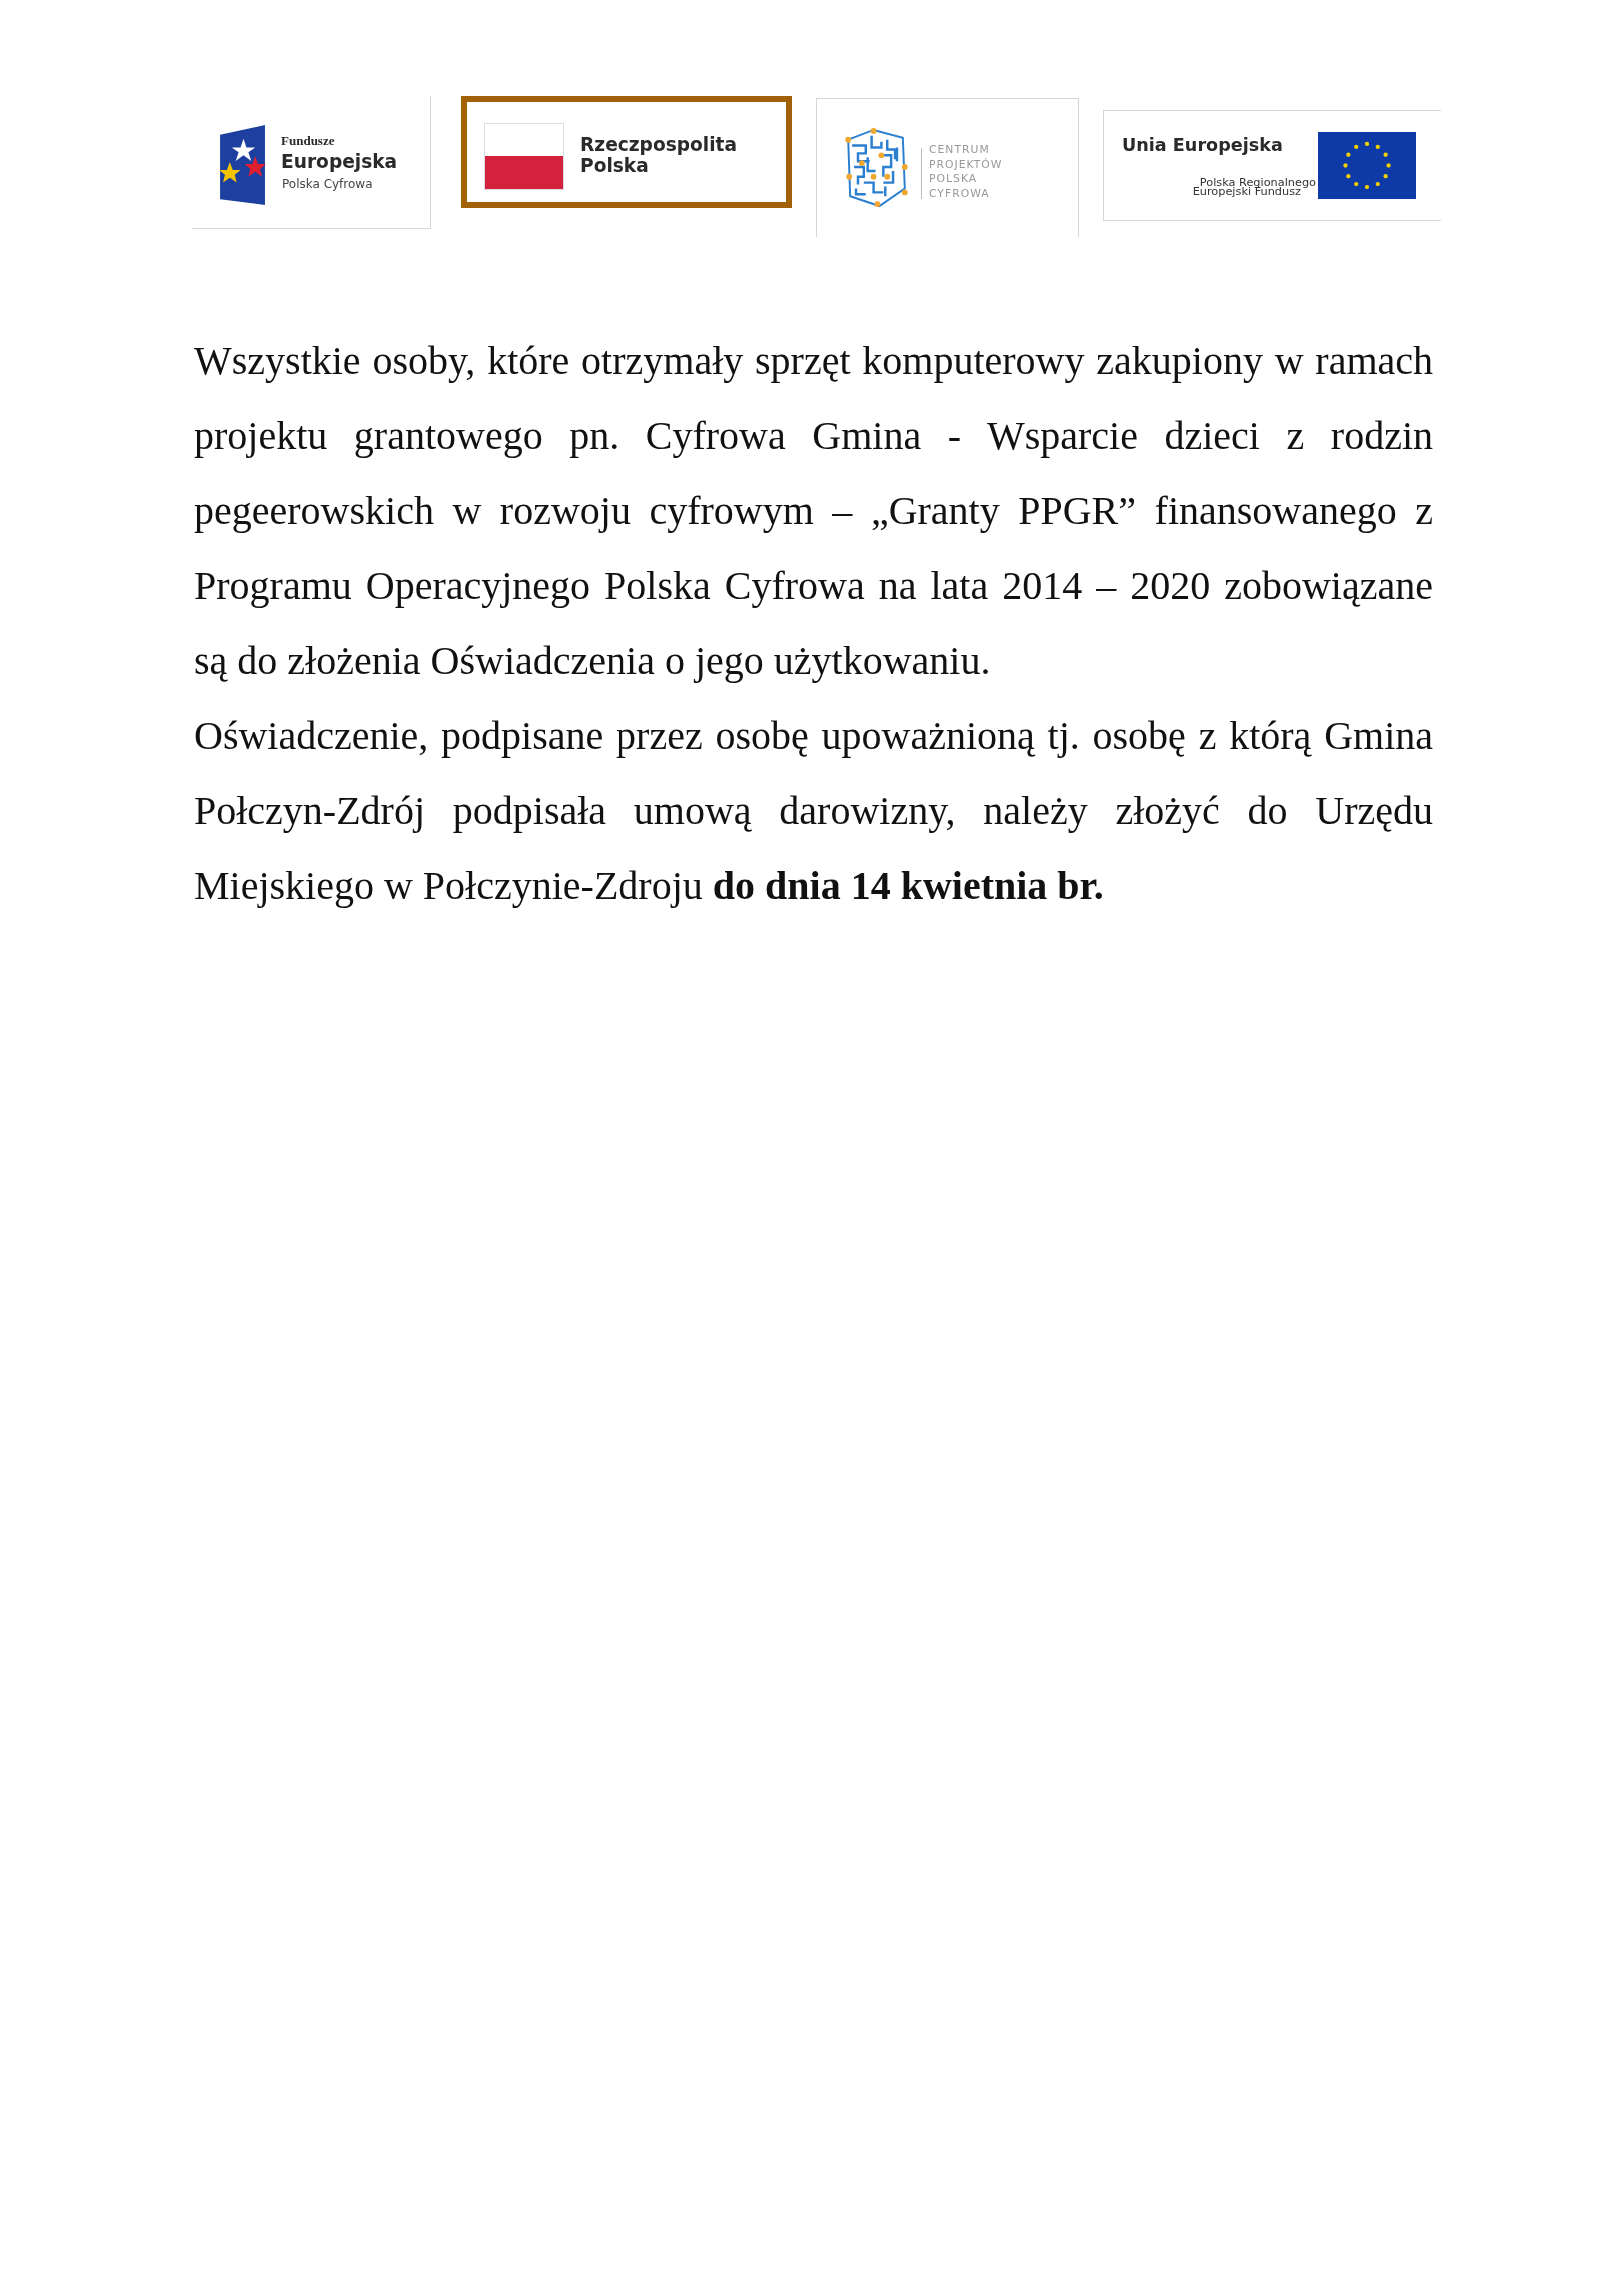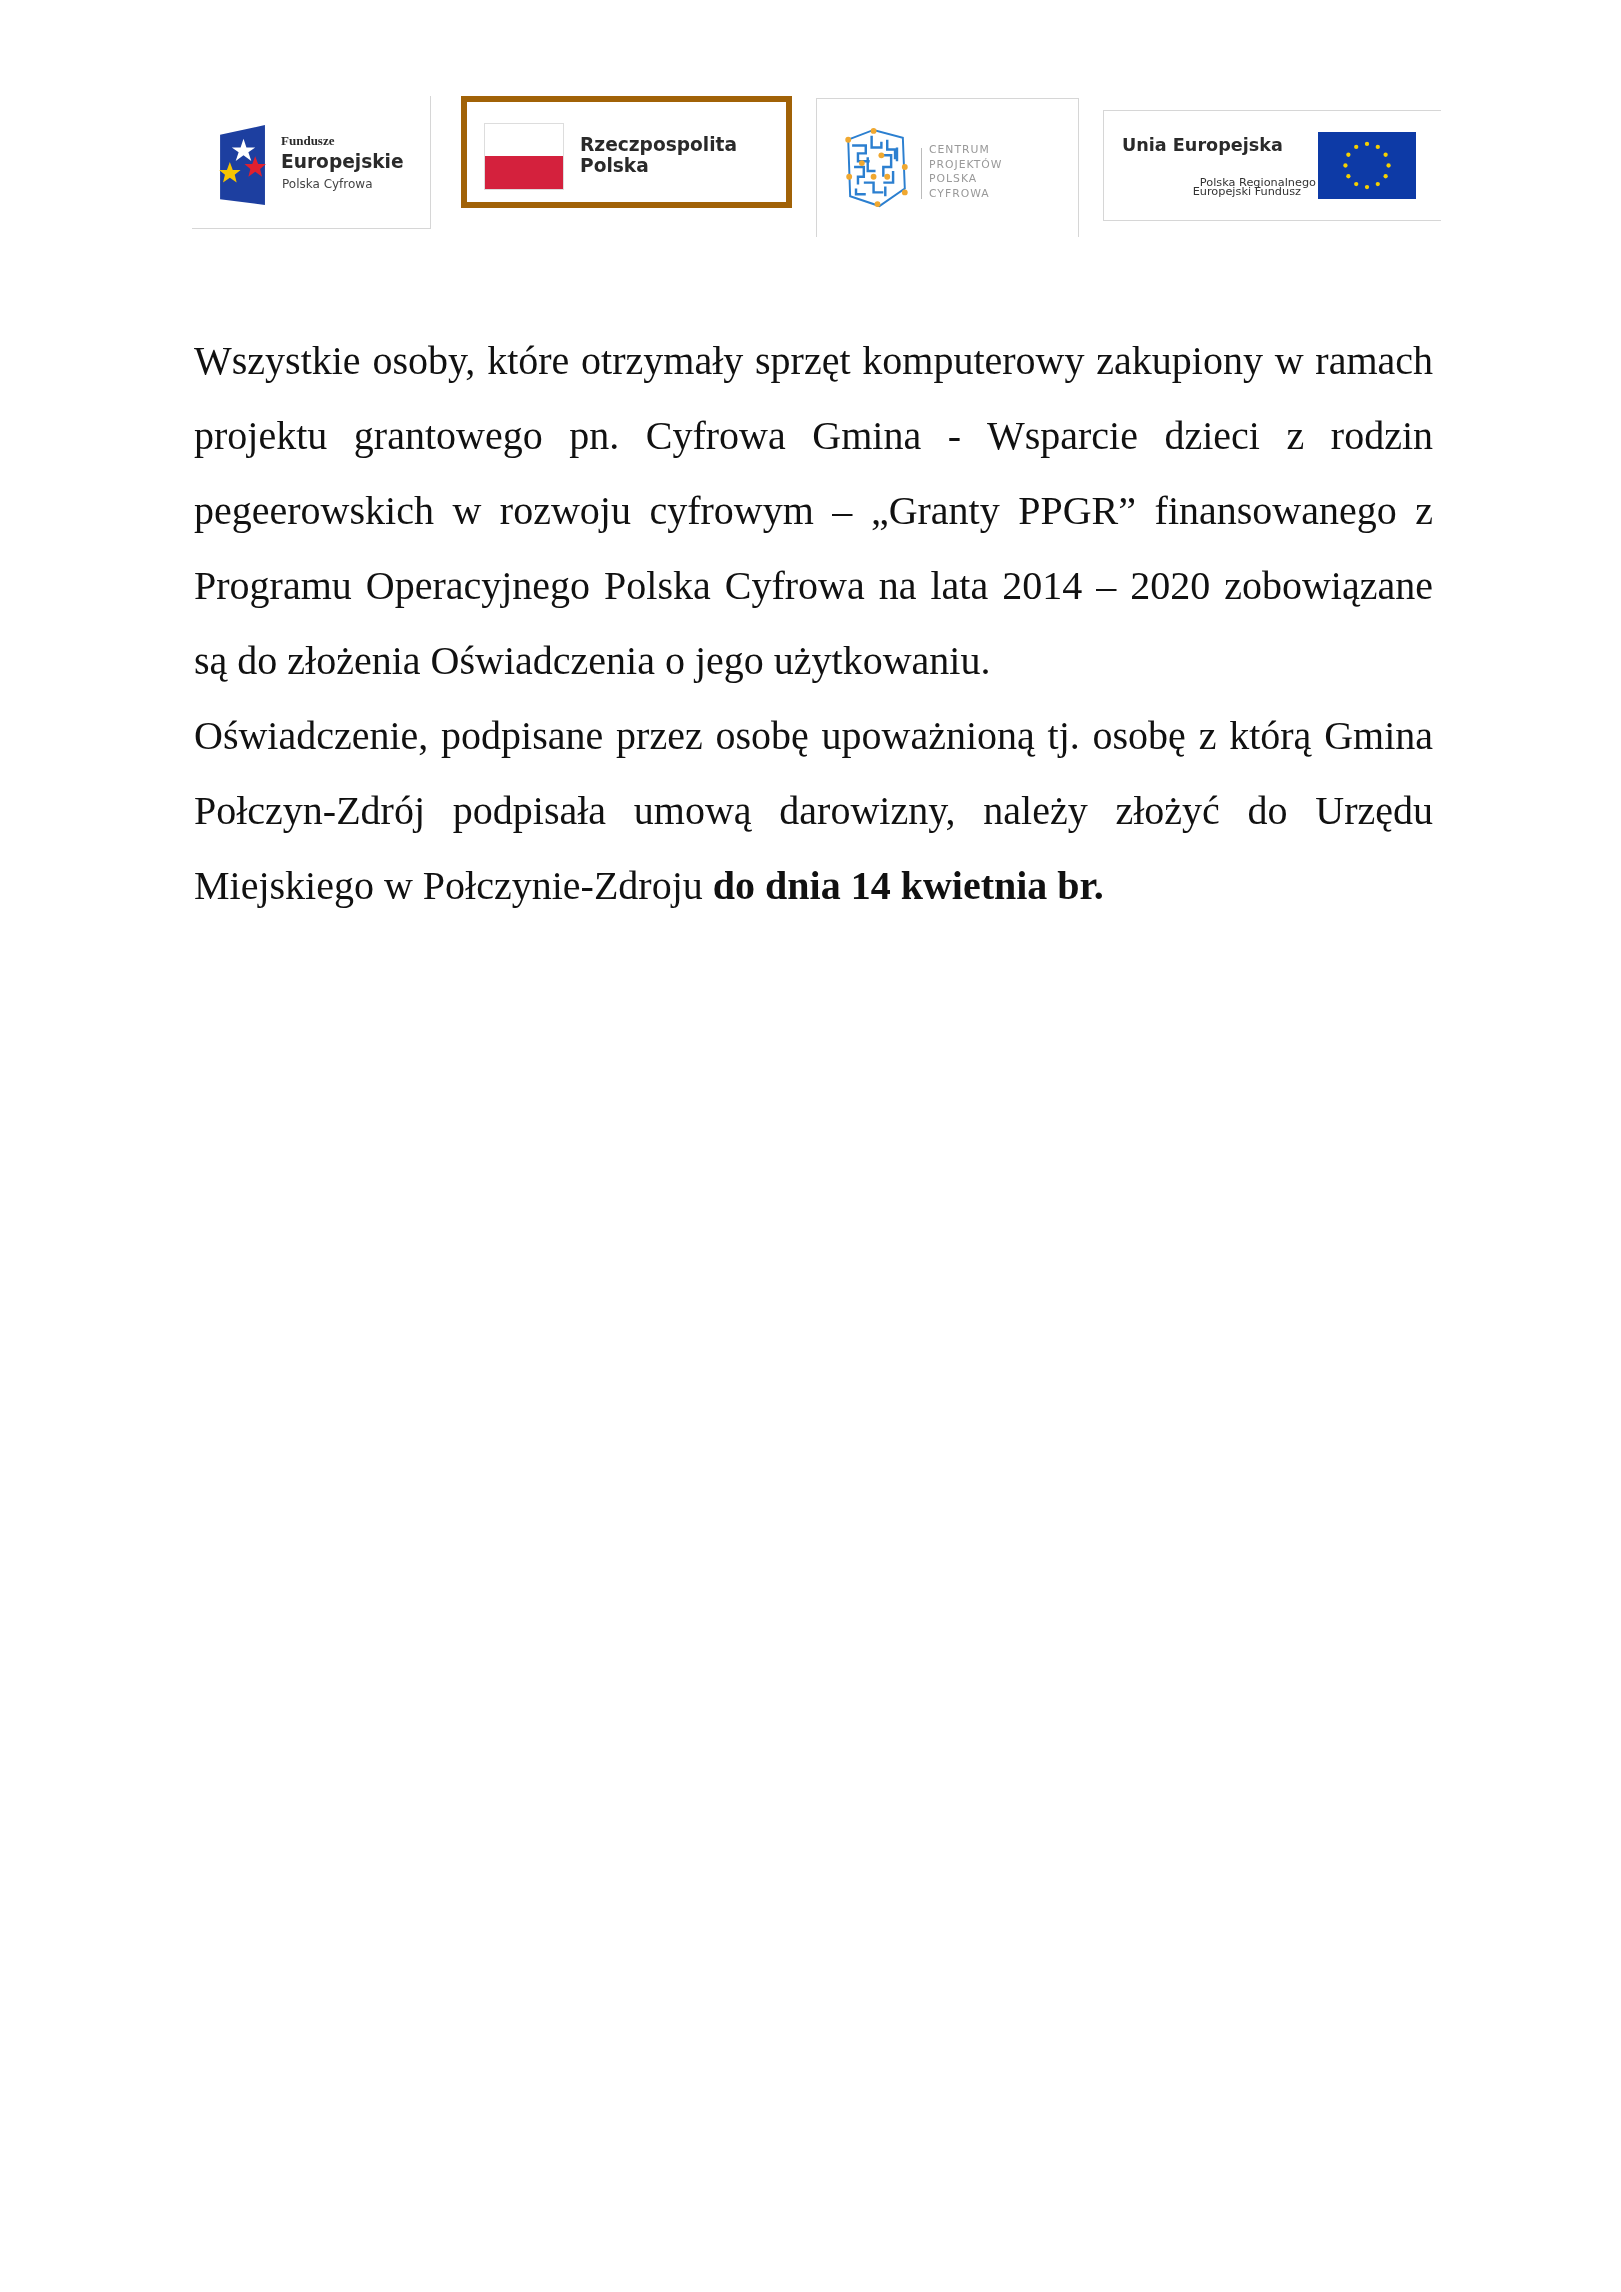--- a/index.html
+++ b/index.html
@@ -34,21 +34,21 @@
 <body>
 
 <div class="logo logo-fe">
   <svg class="fe-mark" width="59" height="80" viewBox="0 0 60 82">
     <polygon points="6,10 52,0 52,82 6,76" fill="#1d3fa0"></polygon>
     <polygon points="30,14 33,23 42,23 35,28 38,37 30,31 22,37 25,28 18,23 27,23" fill="#ffffff"></polygon>
     <polygon points="42,32 45,40 53,40 47,45 49,53 42,48 35,53 37,45 31,40 39,40" fill="#e0202e"></polygon>
     <polygon points="16,38 19,46 27,46 21,51 23,59 16,54 9,59 11,51 5,46 13,46" fill="#f5c400"></polygon>
   </svg>
   <div class="sans fe-t1">Fundusze</div>
-  <div class="sans fe-t2">Europejskie</div>
+  <div class="sans fe-t2">Europejska</div>
   <div class="sans fe-t3">Polska Cyfrowa</div>
 </div>
 
 <div class="logo logo-rp">
   <div class="rp-flag">
     <div class="w"></div>
       <div class="r"></div>
   </div>
   <div class="sans rp-t1">Rzeczpospolita</div>
   <div class="sans rp-t2">Polska</div>

